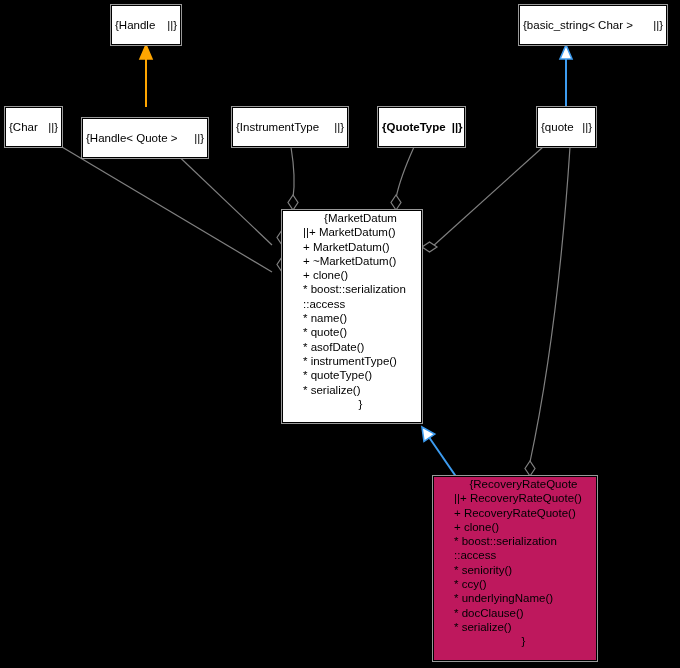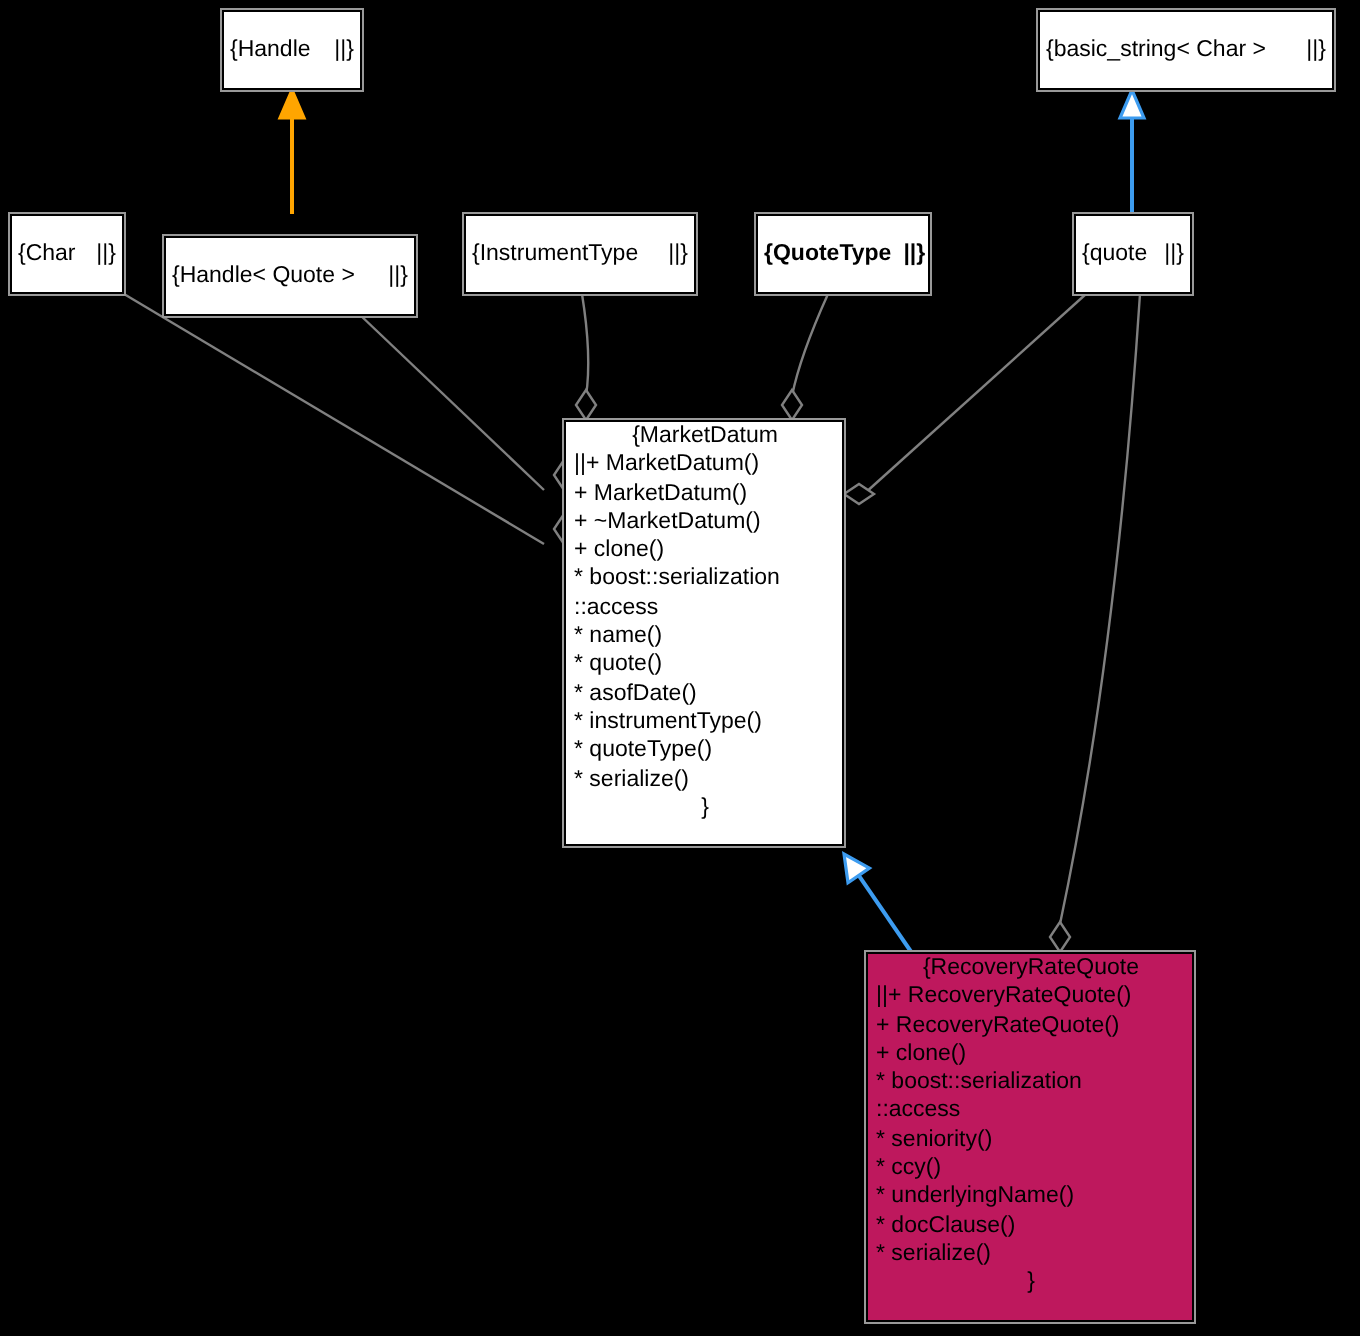--- a/index.html
+++ b/index.html
@@ -48,21 +48,21 @@
     background: #ffffff;
   }
   .node.filled {
     background: #be185d;
   }
   .node .ln {
     display: block;
     padding: 0 3px;
   }
   .node.big .ln {
-    padding-left: 4px;
+    padding-left: 20px;
   }
   .node .ctr {
     text-align: center;
     padding-left: 0;
   }
 </style>
 </head>
 <body>
 
 <div id="canvas">

